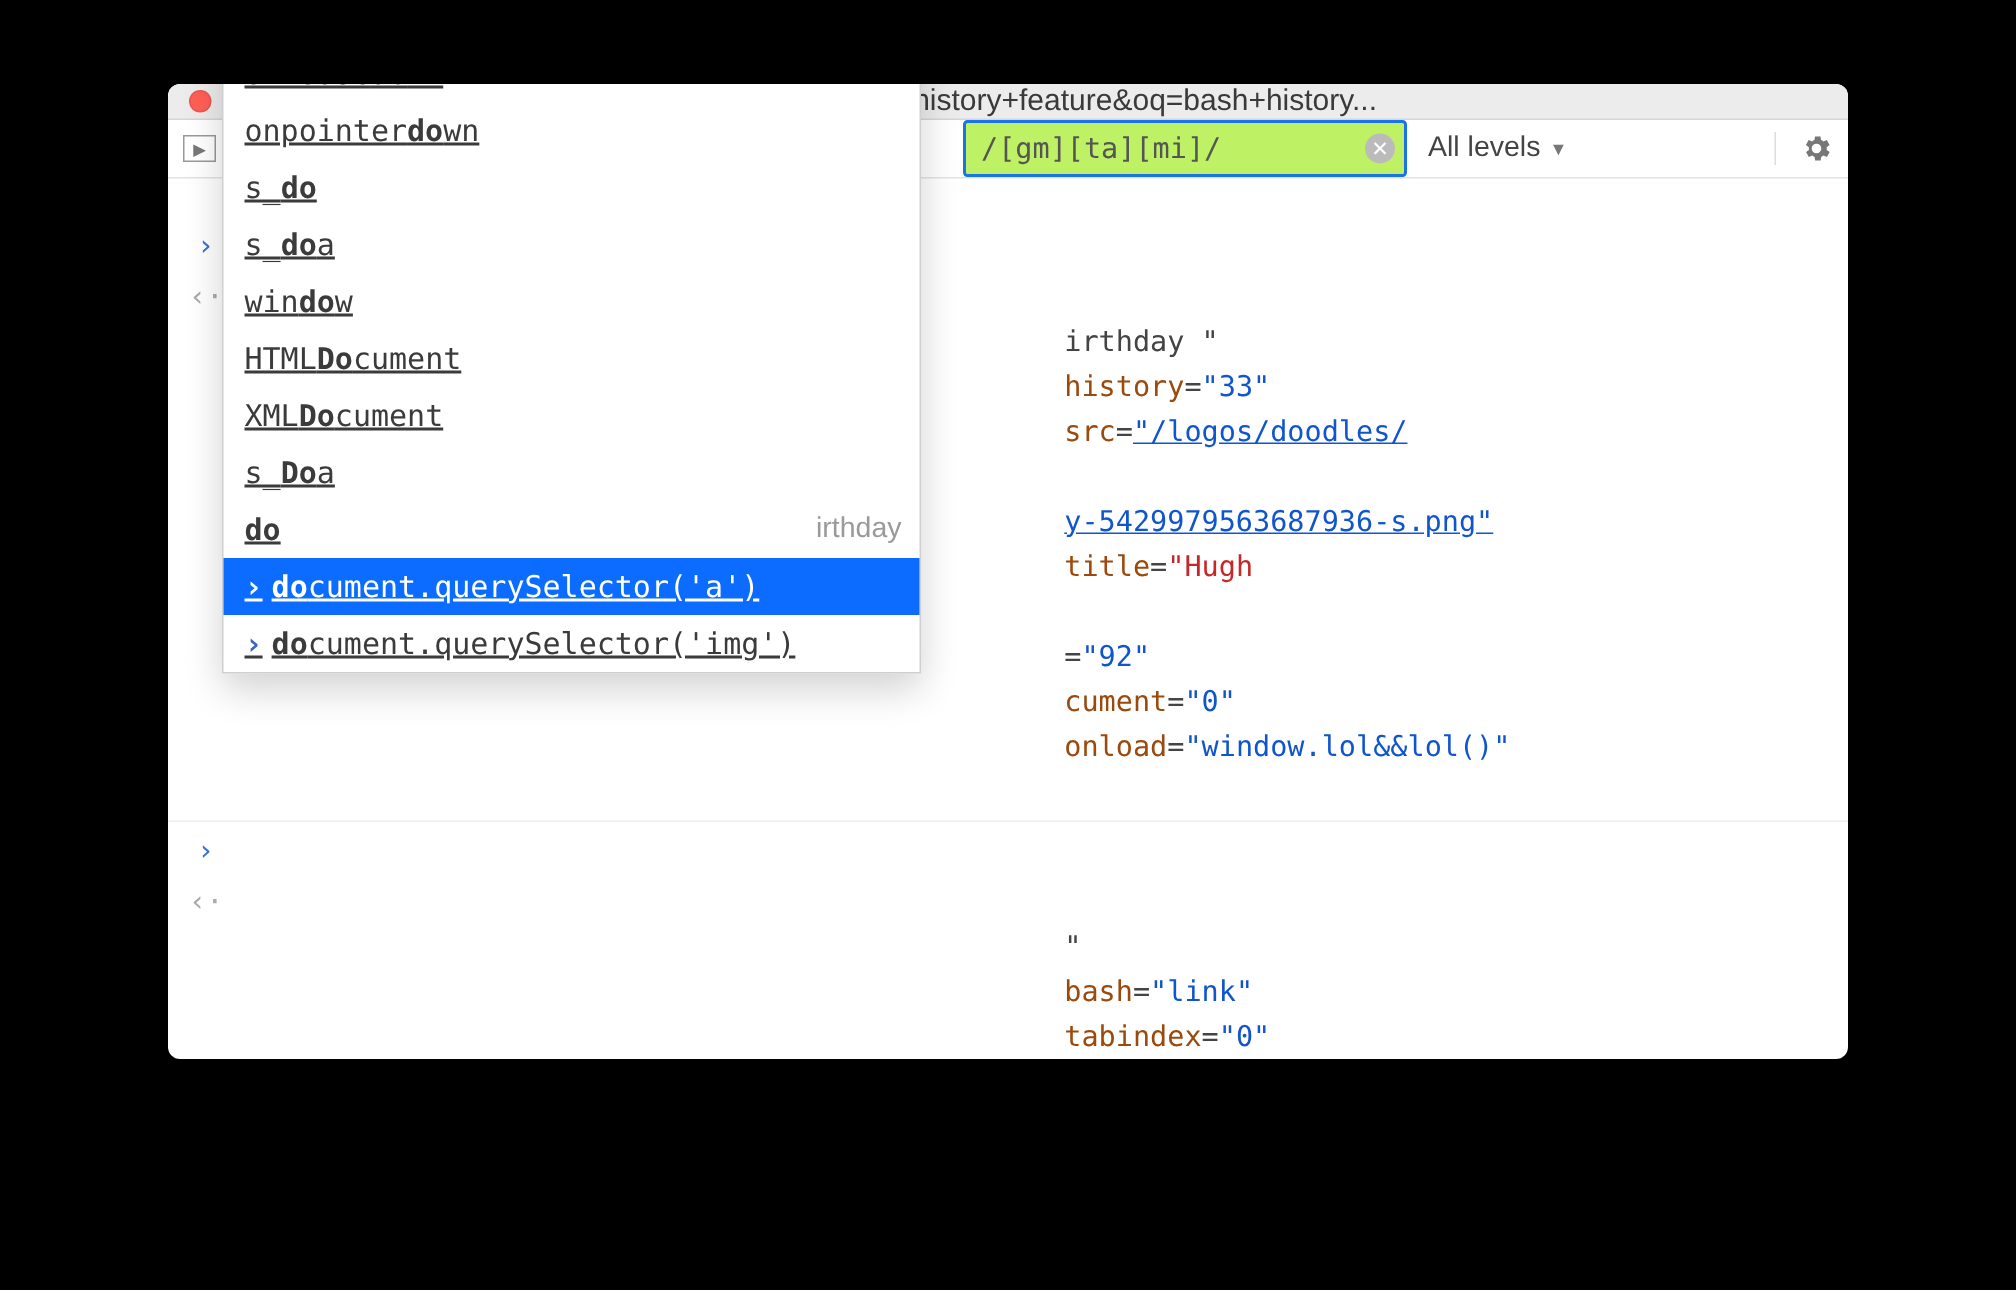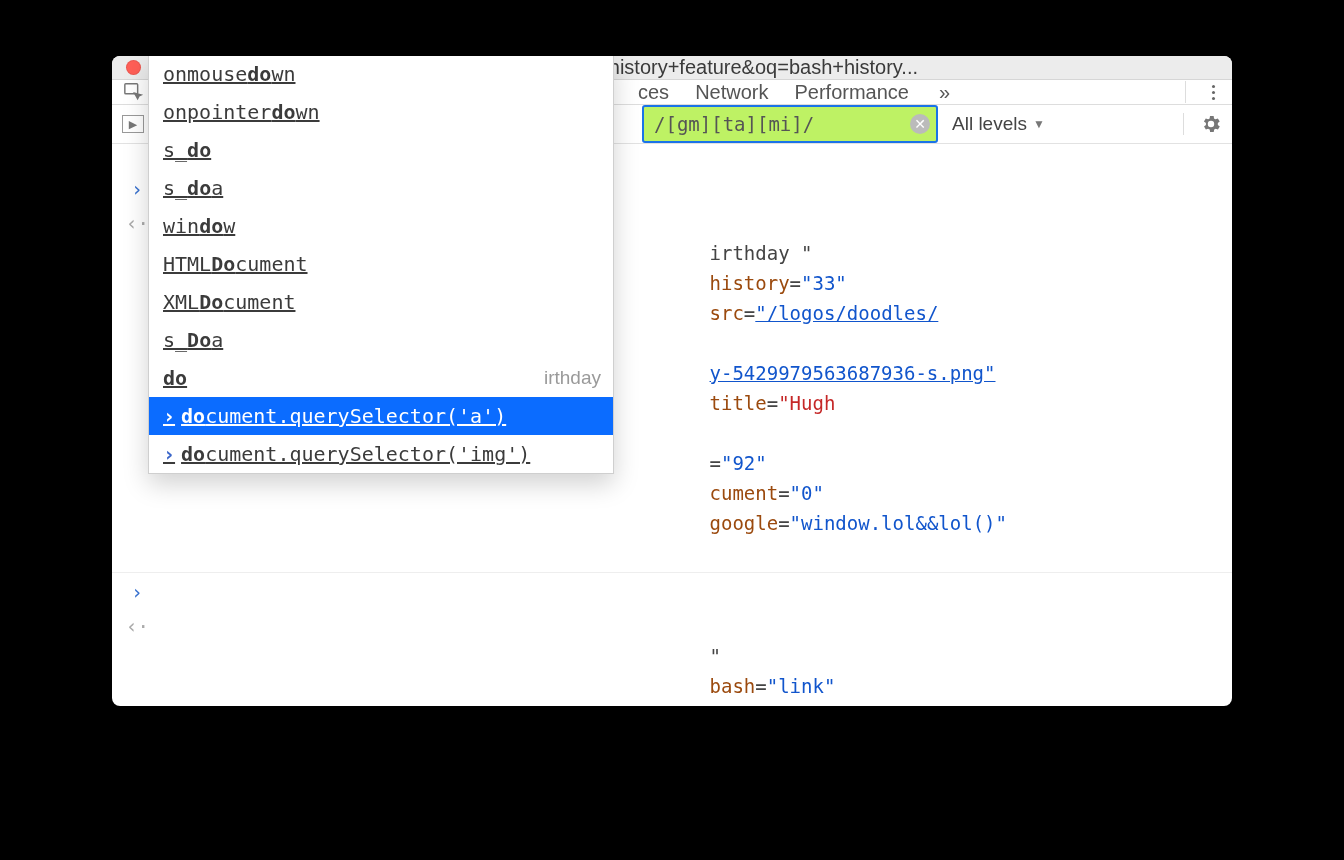--- a/index.html
+++ b/index.html
@@ -160,41 +160,20 @@
 
   <div class="titlebar">
     <div class="traffic">
       <div class="dot red"></div>
       <div class="dot yel"></div>
       <div class="dot grn"></div>
     </div>
     <div class="title-text">DevTools - www.google.com/search?q=bash+history+feature&amp;oq=bash+history...</div>
   </div>
 
-  <div class="tabbar">
-    <div class="iconbtn pick-icon">
-      <svg viewBox="0 0 24 24" fill="none" stroke="#777" stroke-width="1.6">
-        <rect x="2" y="3" width="14" height="11" rx="1"></rect>
-        <path d="M11 12 l5 9 l2 -4 l4 -2 z" fill="#777" stroke="none"></path>
-      </svg>
-    </div>
-    <div class="spacer-hidden"></div>
-    <span class="tab">ces</span>
-    <span class="tab">Network</span>
-    <span class="tab">Performance</span>
-    <span class="tab overflow">»</span>
-    <div class="right">
-      <div class="vsep"></div>
-      <div class="kebab">
-          <span></span>
-          <span></span>
-          <span></span>
-        </div>
-    </div>
-  </div>
 
   <div class="filterbar">
     <div class="play-icon">▶</div>
     <div class="left-gap"></div>
     <div class="filter-input-wrap">
       <input class="filter-input" value="/[gm][ta][mi]/" style="">
       <div class="clear-btn">✕</div>
     </div>
     <div class="levels">
       <span>All levels</span>
@@ -221,21 +200,21 @@
     <div class="row">
       <div class="gutter grey">‹·</div>
       <div class="code" style="padding-left:470px;">
         <span class="tagtext">irthday "</span>
         <span class="attr">history</span><span class="tagtext">=</span><span class="val">"33"</span>
         <span class="attr">src</span><span class="tagtext">=</span><span class="link">"/logos/doodles/</span><br>
         <span class="link">y-5429979563687936-s.png"</span>
         <span class="attr">title</span><span class="tagtext">=</span><span class="str">"Hugh</span><br>
         <span class="tagtext">=</span><span class="val">"92"</span>
         <span class="attr">cument</span><span class="tagtext">=</span><span class="val">"0"</span>
-        <span class="attr">google</span><span class="tagtext">=</span><span class="val">"window.lol&amp;&amp;lol()"</span>
+        <span class="attr">onload</span><span class="tagtext">=</span><span class="val">"window.lol&amp;&amp;lol()"</span>
       </div>
     </div>
     <div class="sep"></div>
 
     <div class="row">
       <div class="gutter blue">›</div>
       <div class="code" style="padding-left:470px;">&nbsp;</div>
     </div>
     <div class="row">
       <div class="gutter grey">‹·</div>

